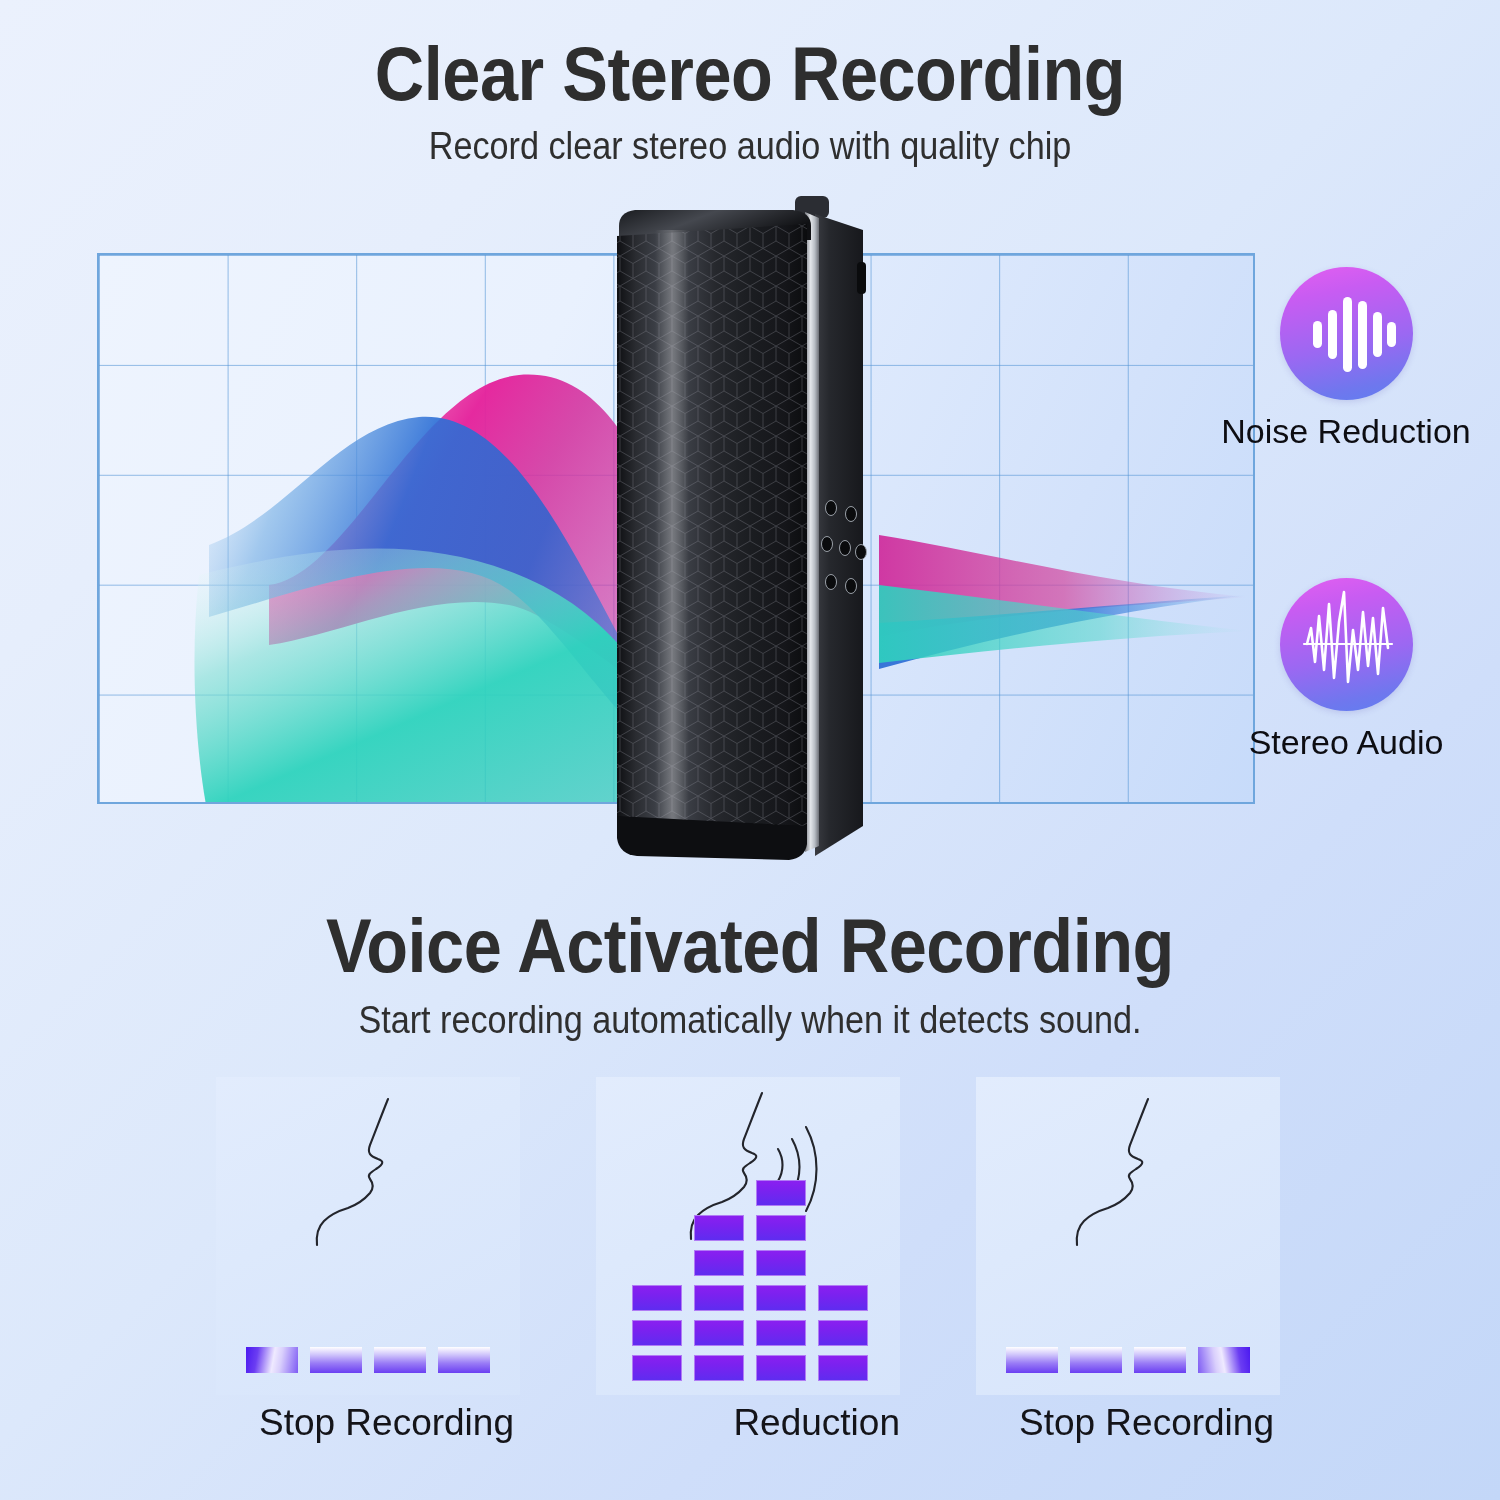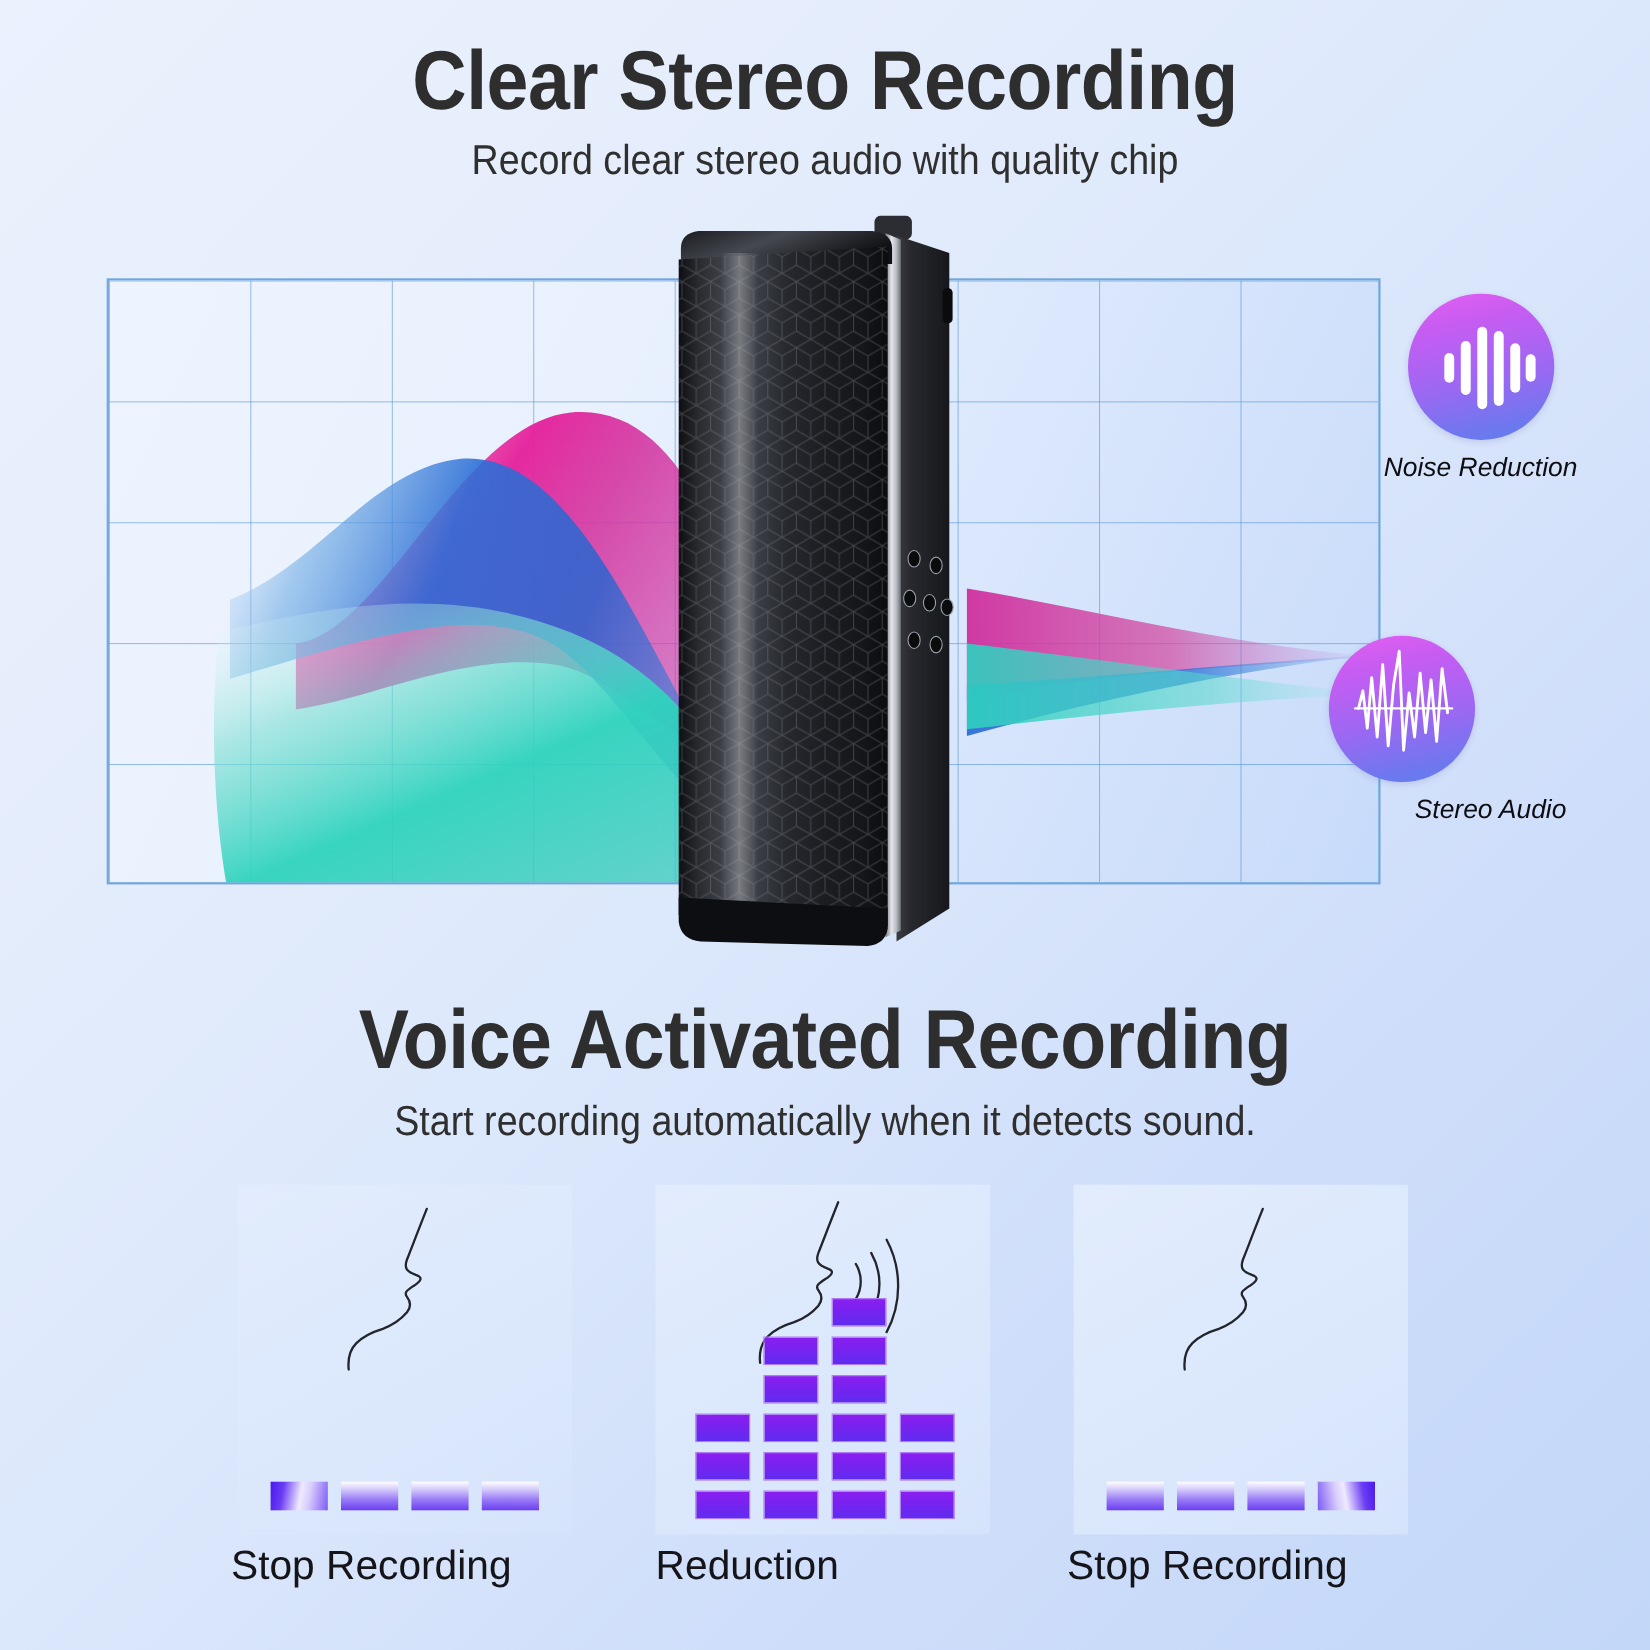--- a/index.html
+++ b/index.html
@@ -52,37 +52,36 @@
   .feature { position:absolute; text-align:center; width:300px; }
   .feature .bubble {
     width:133px; height:133px; border-radius:50%;
     margin:0 auto;
     background:linear-gradient(168deg,#e45ff0 0%,#c85cf2 22%,#9b68f2 58%,#6f77ee 85%,#5f7ff0 100%);
     position:relative;
     box-shadow:0 2px 6px rgba(90,80,180,0.18);
   }
   .feature .bubble svg { position:absolute; inset:0; }
   .feature .flabel {
-    margin-top:12px; font-size:24px; color:#0d0d12;
+    margin-top:12px; font-size:34px; color:#0d0d12;
     font-family:"Liberation Sans", sans-serif;
     white-space:nowrap;
-    font-style:italic;
   }
   #feat-noise { left:1196px; top:267px; }
-  #feat-stereo { left:1124px; top:578px;text-align:right; }
+  #feat-stereo { left:1196px; top:578px; }
 
   
   .panels { position:absolute; left:216px; top:1077px; width:1072px; height:400px; }
   .panel { position:absolute; top:0; width:304px; height:318px;
            background:linear-gradient(150deg,#e2ecfd 0%,#dde9fc 40%,#d6e4fb 100%); }
   #panel-0 { left:0px; }
   #panel-1 { left:380px; }
   #panel-2 { left:760px; }
   .panel-label {
-    position:absolute; top:325px; width:304px; text-align:left;
+    position:absolute; top:325px; width:304px; text-align:right;
     font-size:37px; color:#141419;
     font-family:"Liberation Sans", sans-serif; white-space:nowrap;
   }
   #label-0 { left:-6px; } #label-1 { left:380px; } #label-2 { left:754px; }
 
   .face { position:absolute; }
   .meter-row { position:absolute; left:30px; bottom:22px; width:244px; height:26px; }
   .meter-seg {
     position:absolute; top:0; width:52px; height:26px;
     background:linear-gradient(to bottom,#ffffff 0%,#cfc4fb 30%,#9a7cf6 62%,#6a3ff2 100%);

